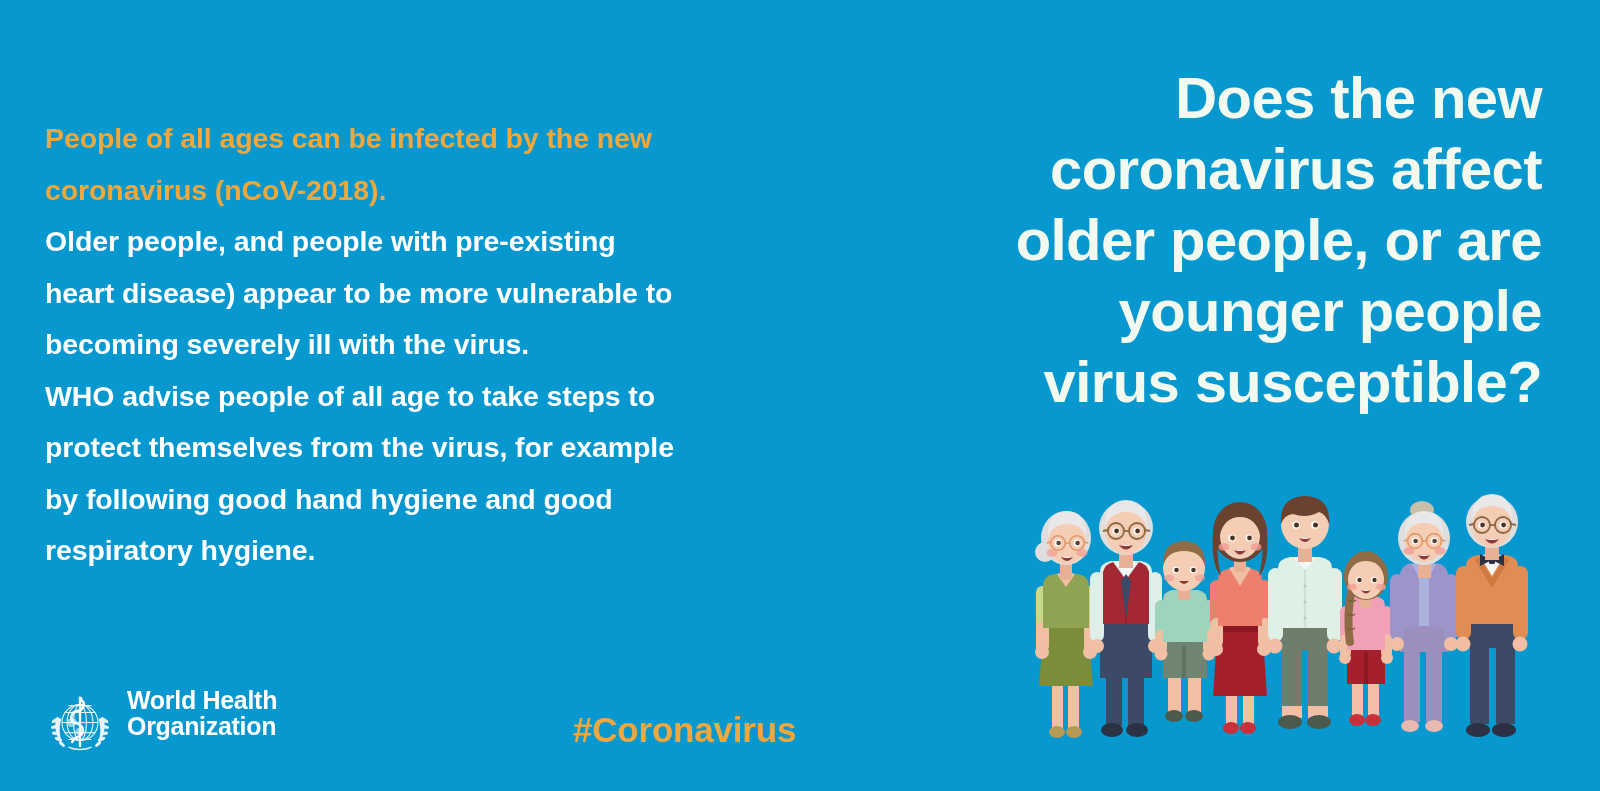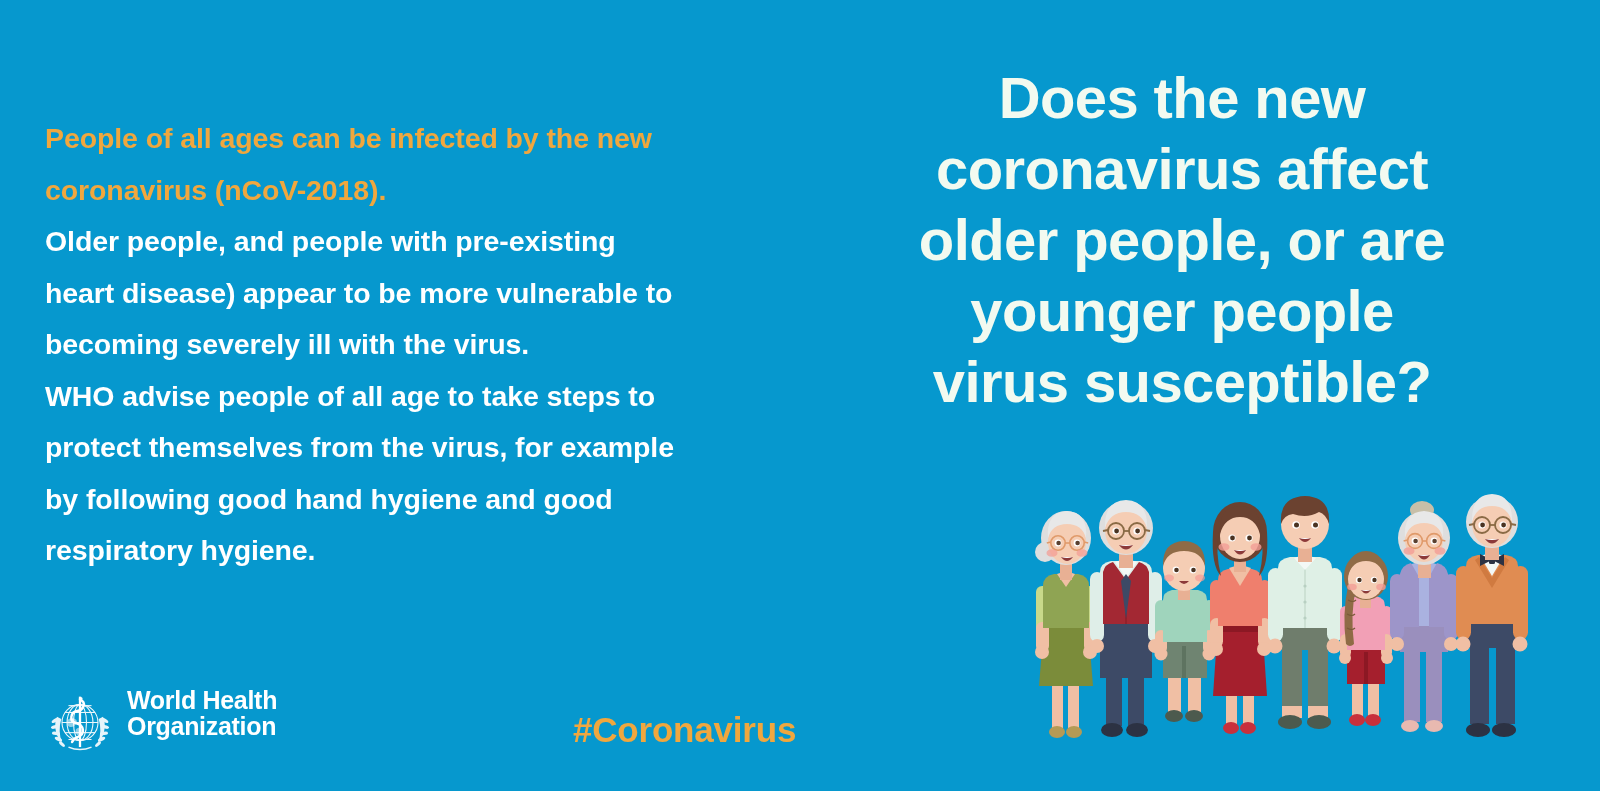--- a/index.html
+++ b/index.html
@@ -76,21 +76,21 @@
     white-space: nowrap;
     margin-top: 16px;
   }
 
   
   #headline {
     position: absolute;
     right: 58px;
     top: 62px;
     width: 720px;
-    text-align: center;
+    text-align: right;
     color: #f2faf0;
     font-size: 58px;
     font-weight: bold;
     line-height: 71px;
     letter-spacing: -0.6px;
   }
   #headline .hl {
     display: block;
     white-space: nowrap;
   }

